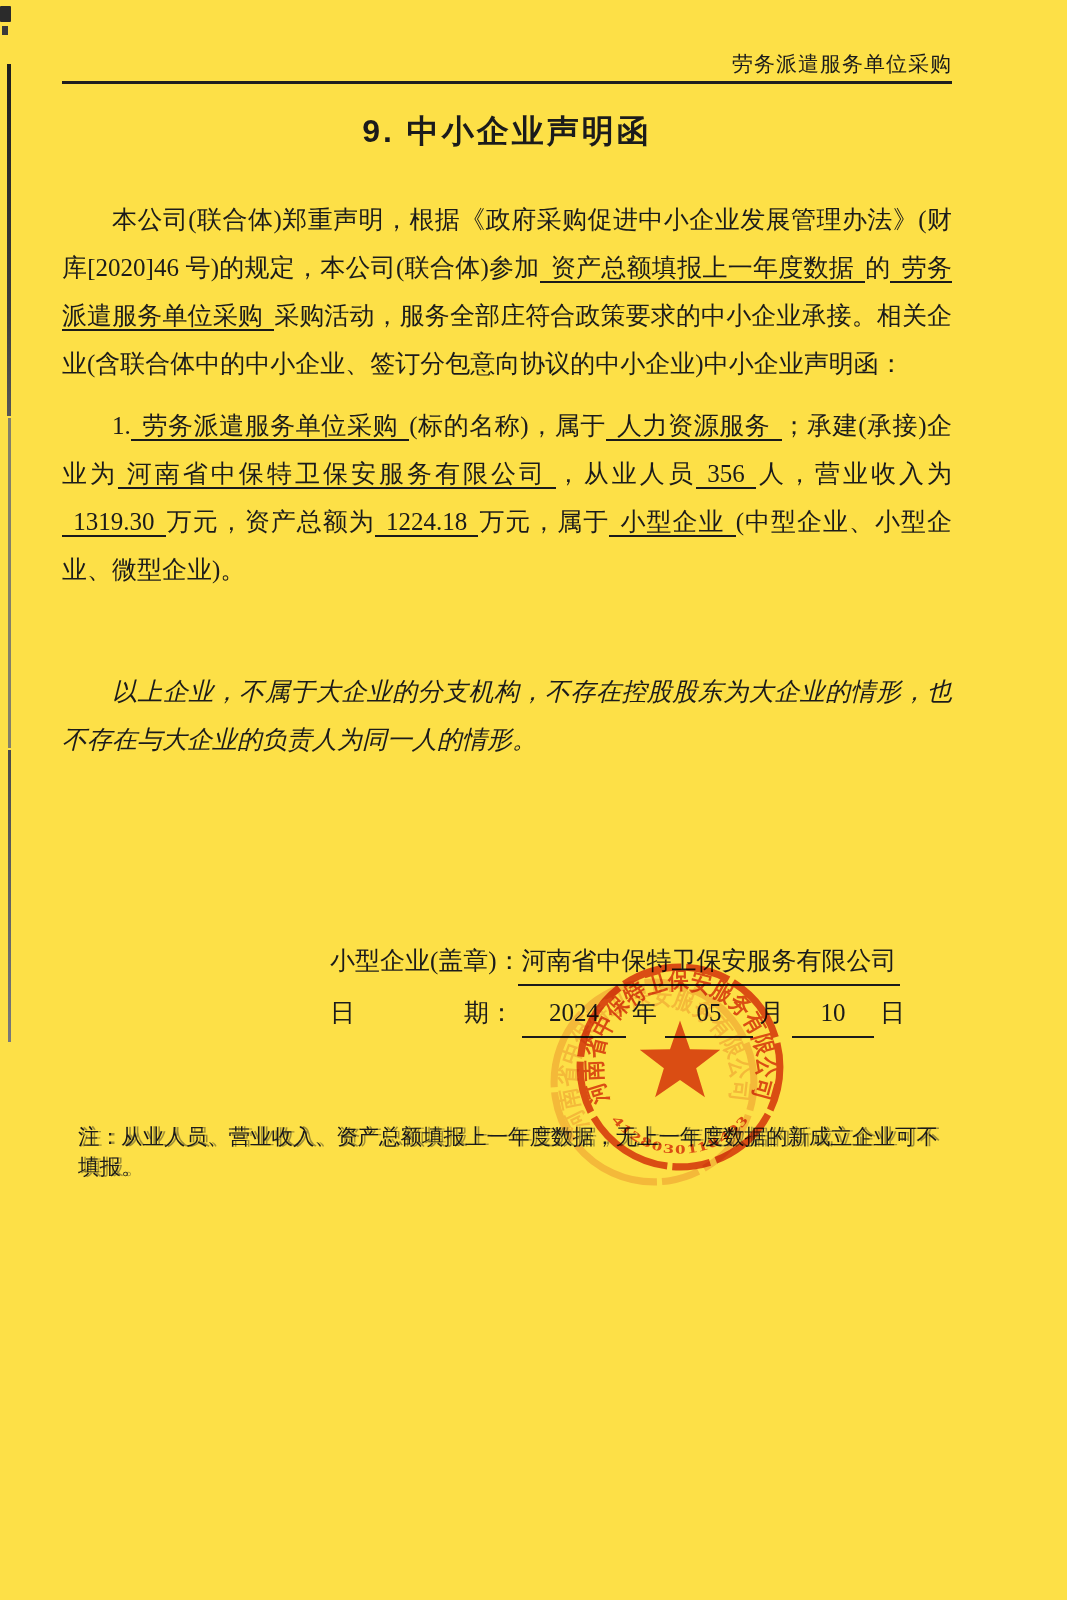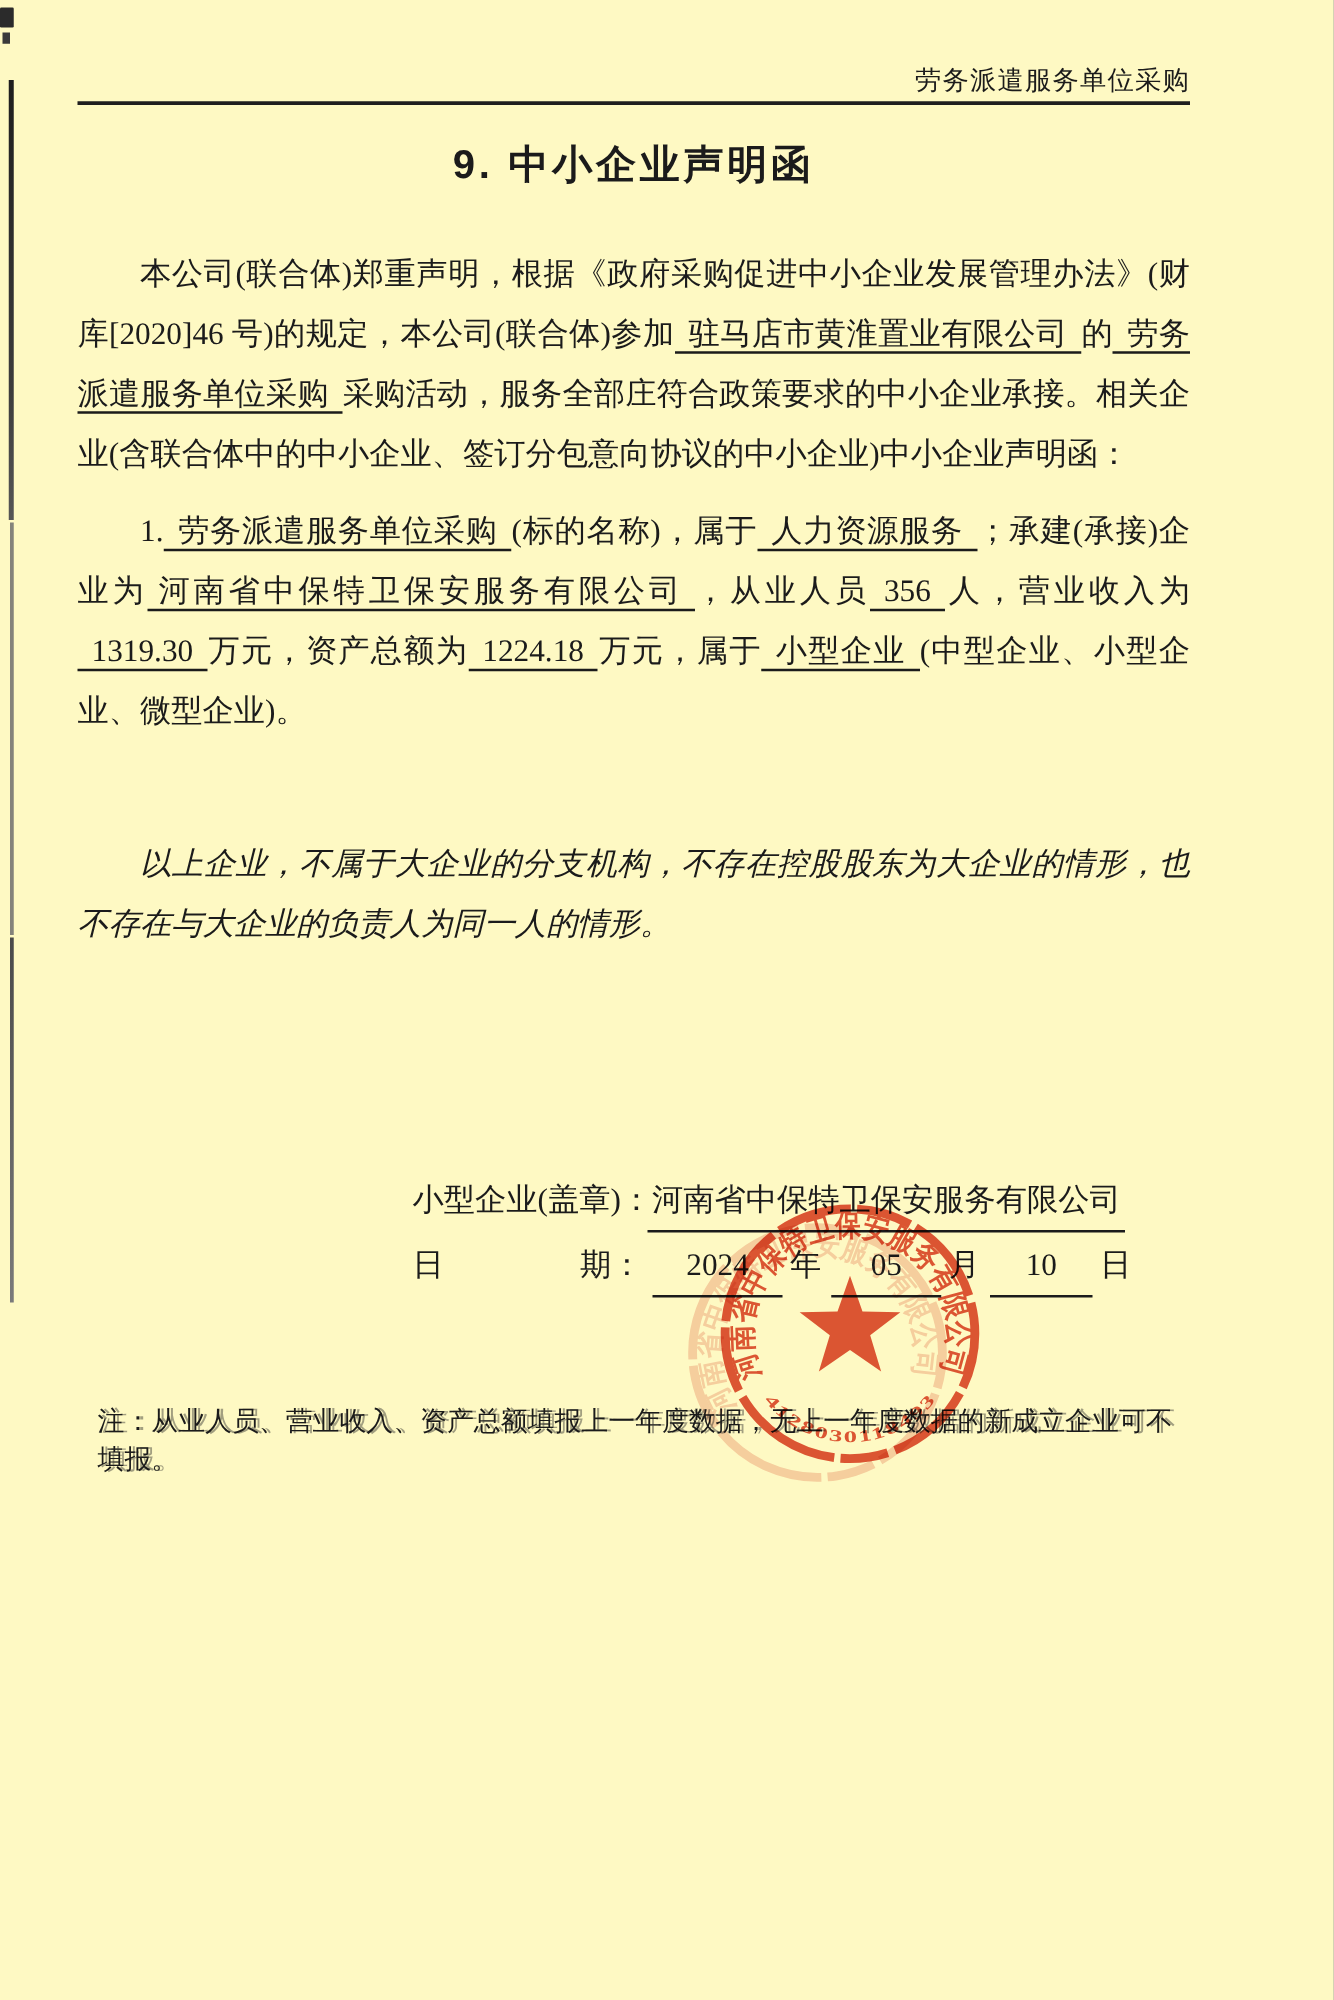--- a/index.html
+++ b/index.html
@@ -4,21 +4,21 @@
 <style>
   :root{
     --ink:#1b1b1b;
     --stamp:#d9452c;
   }
   html,body{margin:0;padding:0;background:#9a9a9a;}
   .page{
     position:relative;
     width:1067px;height:1600px;
     margin:0 auto;
-    background:#fef9c3;
+    background:#fde047;
     color:var(--ink);
     font-family:"Liberation Serif","DejaVu Serif",serif;
     overflow:hidden;
   }
   .content{padding:0 115px 0 62px;}
 
   
   .header-row{padding-top:50px;text-align:right;font-size:21px;letter-spacing:1px;}
   .header-rule{height:3px;background:#1f1f1f;margin-top:3px;}
 
@@ -124,21 +124,21 @@
 
   <div class="content">
 
     <div class="header-row">
       <span>劳务派遣服务单位采购</span>
     </div>
     <div class="header-rule"></div>
 
     <h1 class="doc-title">9. 中小企业声明函</h1>
 
-    <p class="para p1"><span>本公司(联合体)郑重声明，根据《政府采购促进中小企业发展管理办法》(财库[2020]46 号)的规定，本公司(联合体)参加</span><span class="u">驻马店市黄淮置业有限公司</span><span>的</span><span class="u">劳务派遣服务单位采购</span><span>采购活动，服务全部庄符合政策要求的中小企业承接。相关企业(含联合体中的中小企业、签订分包意向协议的中小企业)中小企业声明函：</span></p>
+    <p class="para p1"><span>本公司(联合体)郑重声明，根据《政府采购促进中小企业发展管理办法》(财库[2020]46 号)的规定，本公司(联合体)参加</span><span class="u">资产总额填报上一年度数据</span><span>的</span><span class="u">劳务派遣服务单位采购</span><span>采购活动，服务全部庄符合政策要求的中小企业承接。相关企业(含联合体中的中小企业、签订分包意向协议的中小企业)中小企业声明函：</span></p>
 
     <p class="para it1"><span>1.</span><span class="u">劳务派遣服务单位采购</span><span>(标的名称)，属于</span><span class="u">人力资源服务</span><span>；承建(承接)企业为</span><span class="u tight">河南省中保特卫保安服务有限公司</span><span>，从业人员</span><span class="u">356</span><span>人，营业收入为</span><span class="u">1319.30</span><span>万元，资产总额为</span><span class="u">1224.18</span><span>万元，属于</span><span class="u">小型企业</span><span>(中型企业、小型企业、微型企业)。</span></p>
 
     <p class="para p2">以上企业，不属于大企业的分支机构，不存在控股股东为大企业的情形，也不存在与大企业的负责人为同一人的情形。</p>
 
 
     <div class="sig">
       <div class="sig-row">
         <span class="sig-label">小型企业(盖章)：</span><span class="line company">河南省中保特卫保安服务有限公司</span>
       </div>

